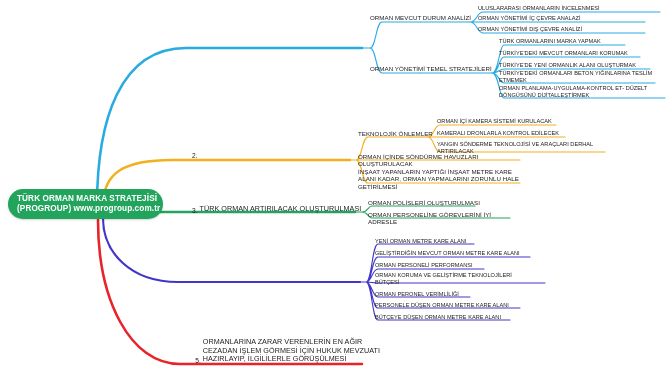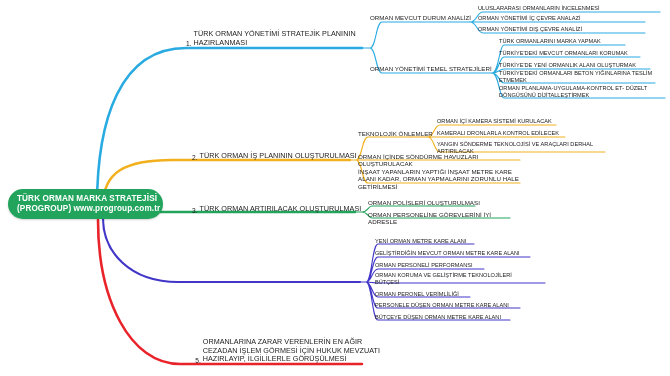--- a/index.html
+++ b/index.html
@@ -83,44 +83,36 @@
              M 366 282 C 372 282 372 320 378 320 L 510 320" fill="none" stroke="#4136C8" stroke-width="1.1" stroke-linecap="round"></path>
 
     <path d="M 98 220 C 98 300, 130 364, 180 364 L 362 364" fill="none" stroke="#E8232A" stroke-width="2.6" stroke-linecap="round"></path>
   </svg>
 
   <div id="central">
     <div class="l1">TÜRK ORMAN MARKA STRATEJİSİ</div>
     <div class="l2">(PROGROUP) www.progroup.com.tr</div>
   </div>
 
-  <div class="l1lab" style="left:186px;top:30px;width:180px;">
-    <span class="l1num">1.</span>
-    <span class="l1txt">
-      <span>TÜRK ORMAN YÖNETİMİ STRATEJİK PLANININ</span><br>
-      <span>HAZIRLANMASI</span>
-    </span>
-  </div>
 
   <div class="l2lab" style="left:370px;top:14px;width:120px;">ORMAN MEVCUT DURUM ANALİZİ</div>
   <div class="l2lab" style="left:370px;top:65px;width:125px;">ORMAN YÖNETİMİ TEMEL STRATEJİLERİ</div>
 
   <div class="l3lab" style="left:478px;top:5px;width:185px;">ULUSLARARASI ORMANLARIN İNCELENMESİ</div>
   <div class="l3lab" style="left:478px;top:15px;width:170px;">ORMAN YÖNETİMİ İÇ ÇEVRE ANALAZİ</div>
   <div class="l3lab" style="left:478px;top:26px;width:170px;">ORMAN YÖNETİMİ DIŞ ÇEVRE ANALİZİ</div>
 
   <div class="l3lab" style="left:499px;top:38px;width:130px;">TÜRK ORMANLARINI MARKA YAPMAK</div>
   <div class="l3lab" style="left:499px;top:50px;width:145px;">TÜRKİYE'DEKİ MEVCUT ORMANLARI KORUMAK</div>
   <div class="l3lab" style="left:499px;top:62px;width:155px;">TÜRKİYE'DE YENİ ORMANLIK ALANI OLUŞTURMAK</div>
   <div class="l3lab" style="left:499px;top:70px;width:158px;">TÜRKİYE'DEKİ ORMANLARI BETON YIĞINLARINA TESLİM ETMEMEK</div>
   <div class="l3lab" style="left:499px;top:85px;width:165px;">ORMAN PLANLAMA-UYGULAMA-KONTROL ET- DÜZELT DÖNGÜSÜNÜ DİJİTALLEŞTİRMEK</div>
 
   <div class="l1lab" style="left:192px;top:152px;width:175px;">
     <span class="l1num">2.</span>
-    <span class="l1txt">TÜRK ORMAN İŞ PLANININ OLUŞTURULMASI</span>
   </div>
 
   <div class="l2lab" style="left:358px;top:130px;width:75px;">TEKNOLOJİK ÖNLEMLER</div>
   <div class="l2lab" style="left:358px;top:153px;width:170px;">ORMAN İÇİNDE SÖNDÜRME HAVUZLARI OLUŞTURULACAK</div>
   <div class="l2lab" style="left:358px;top:168px;width:165px;">İNŞAAT YAPANLARIN YAPTIĞI İNŞAAT METRE KARE ALANI KADAR, ORMAN YAPMALARINI ZORUNLU HALE GETİRİLMESİ</div>
 
   <div class="l3lab" style="left:437px;top:118px;width:125px;">ORMAN İÇİ KAMERA SİSTEMİ KURULACAK</div>
   <div class="l3lab" style="left:437px;top:130px;width:130px;">KAMERALI DRONLARLA KONTROL EDİLECEK</div>
   <div class="l3lab" style="left:437px;top:141px;width:170px;">YANGIN SÖNDERME TEKNOLOJİSİ VE ARAÇLARI DERHAL ARTIRILACAK</div>
 

